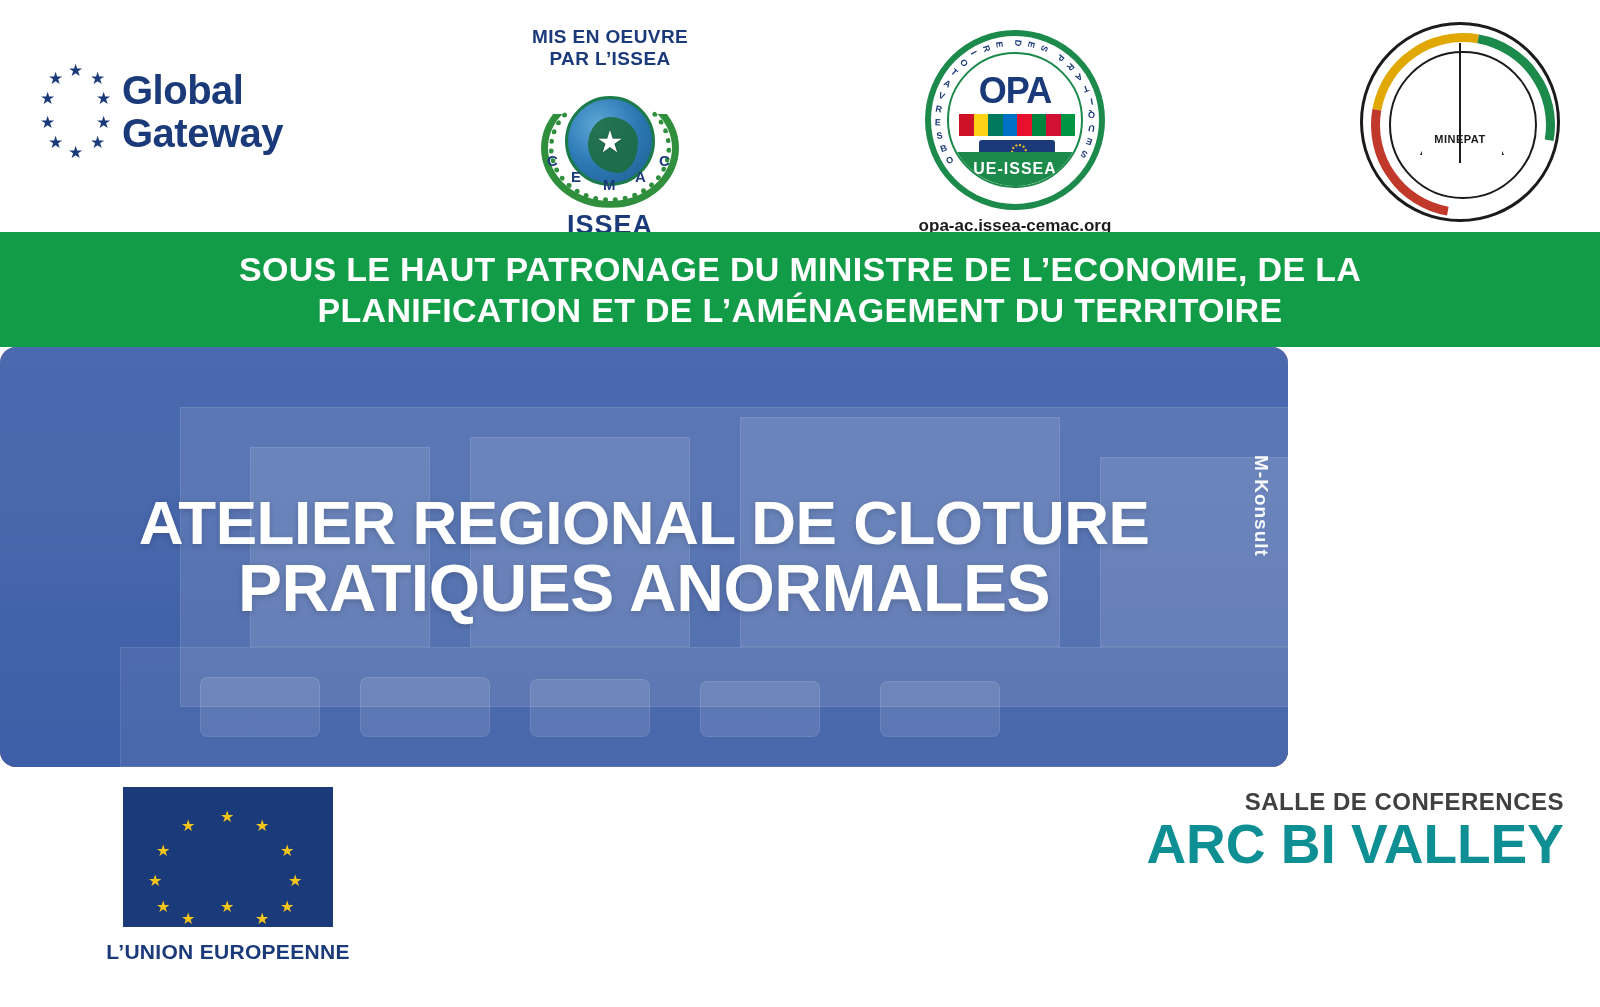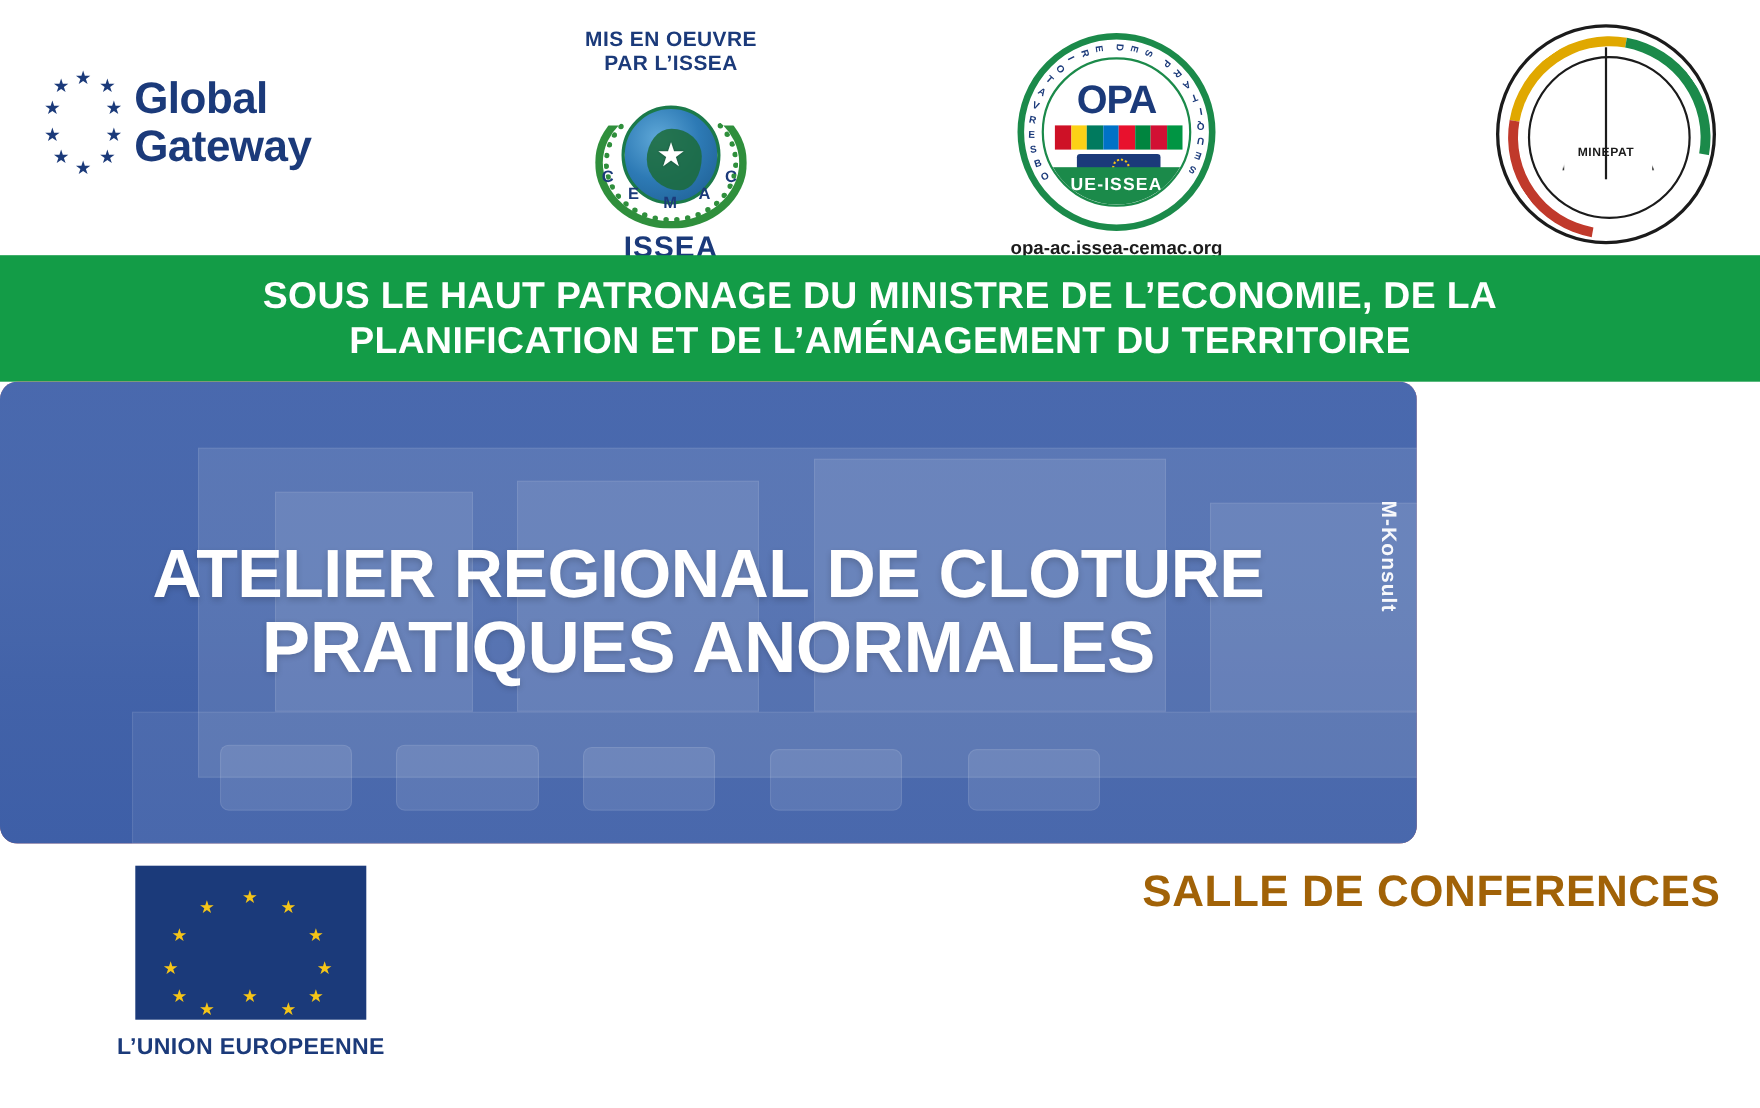--- a/index.html
+++ b/index.html
@@ -401,23 +401,23 @@
     color: #1b3a7a;
     line-height: 1.2;
     letter-spacing: .3px;
   }
   .venue {
     position: absolute;
     right: 36px; top: 22px;
     text-align: right;
   }
   .venue .l1 {
-    font-size: 40px;
-    font-weight: bold;
-    color: #a16207;
+    font-size: 24px;
+    font-weight: bold;
+    color: #404040;
     letter-spacing: .5px;
     line-height: 1.1;
   }
   .venue .l2 {
     font-size: 55px;
     font-weight: bold;
     color: #0e8f93;
     letter-spacing: 0px;
     line-height: 1.0;
     margin-top: 2px;
@@ -585,16 +585,17 @@
         <span style="left:58px;  top:124px;">★</span>
         <span style="left:97px;  top:112px;">★</span>
       </div>
       <div class="eu-caption">
         <div>L’UNION EUROPEENNE</div>
       </div>
     </div>
 
     <div class="venue">
       <div class="l1">SALLE DE CONFERENCES</div>
+      <div class="l2">ARC BI VALLEY</div>
     </div>
   </div>
 
 </div>
 
 </body></html>

